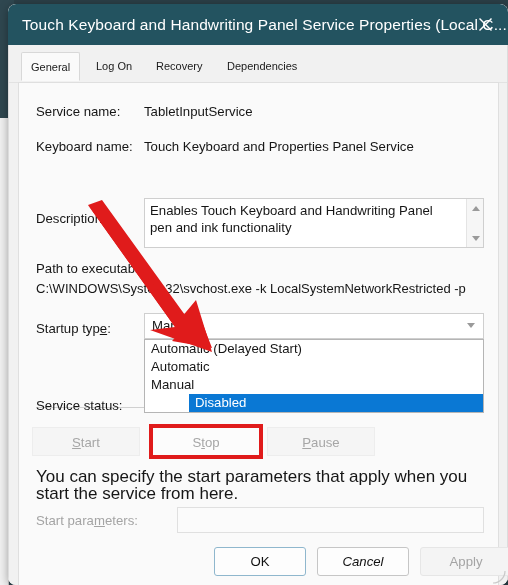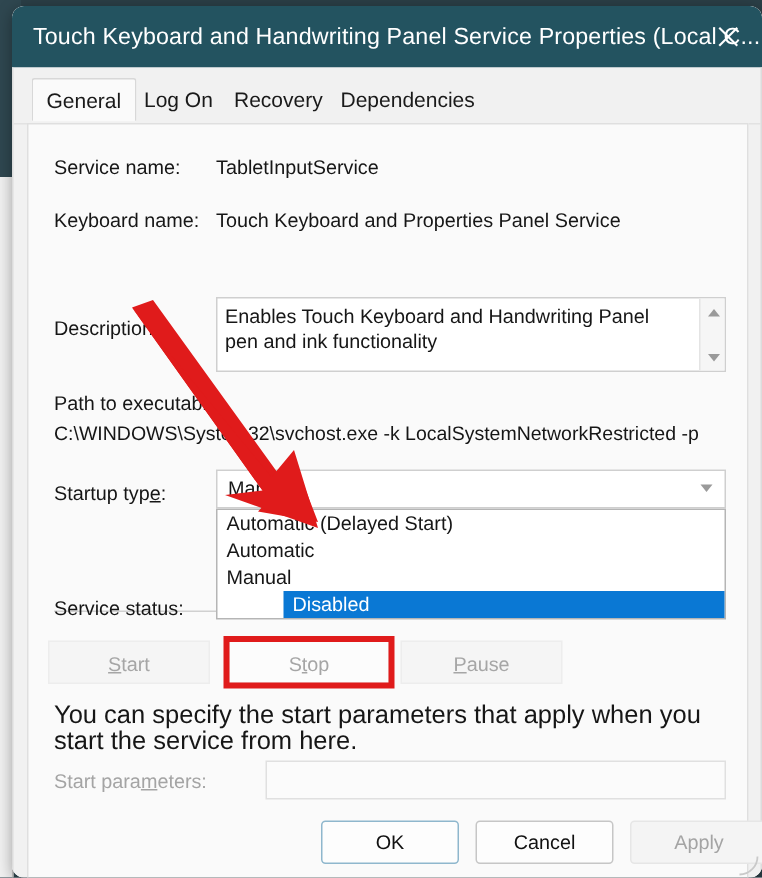--- a/index.html
+++ b/index.html
@@ -96,21 +96,21 @@
     left: 0; top: 7px;
     width: 100%;
     height: 30px;
     border-bottom: 1px solid #e2e2e2;
   }
   .tab {
     position: absolute;
     top: 0;
     height: 29px;
     line-height: 29px;
-    font-size: 14px;
+    font-size: 11px;
     color: #1a1a1a;
     padding: 0 9px;
     cursor: default;
     white-space: nowrap;
   }
   .tab.active {
     background: #fafafa;
     border: 1px solid #d8d8d8;
     border-bottom: 1px solid #fafafa;
     box-sizing: border-box;
@@ -345,21 +345,21 @@
     text-align: center;
     font-size: 13.2px;
     background: #fdfdfd;
     border: 1px solid #c6c6c6;
     border-radius: 3px;
     box-sizing: border-box;
     color: #111111;
     cursor: pointer;
   }
   #btn-ok { left: 205px; border-color: #8fb7cd; }
-  #btn-cancel { left: 308px; }
+  #btn-cancel { left: 308px; font-style: italic; }
   #btn-apply {
     left: 411px;
     color: #a4a4a4;
     background: #f4f4f4;
     border-color: #e6e6e6;
     cursor: default;
   }
   #btn-apply u, #btn-ok u, #btn-cancel u { text-decoration: none; }
 
   

